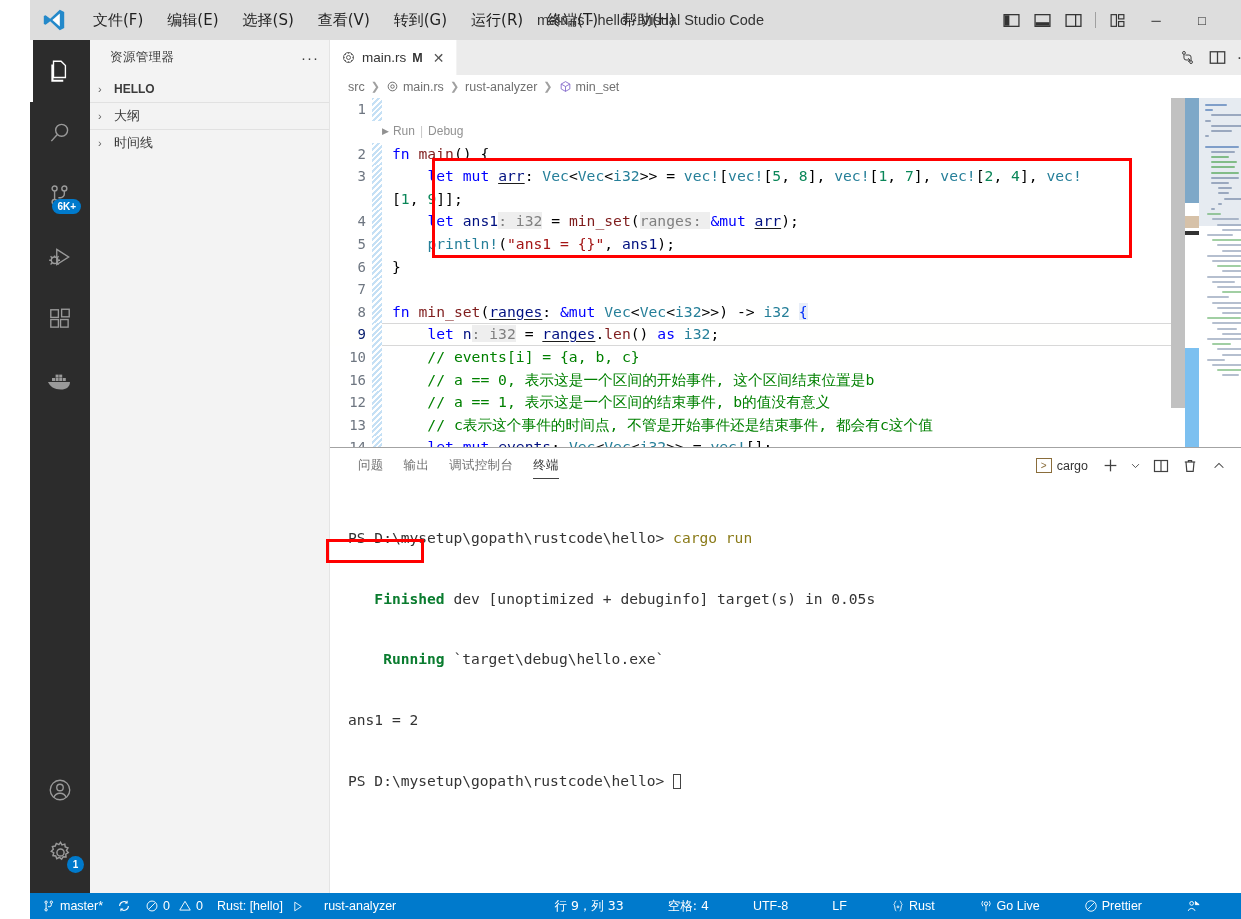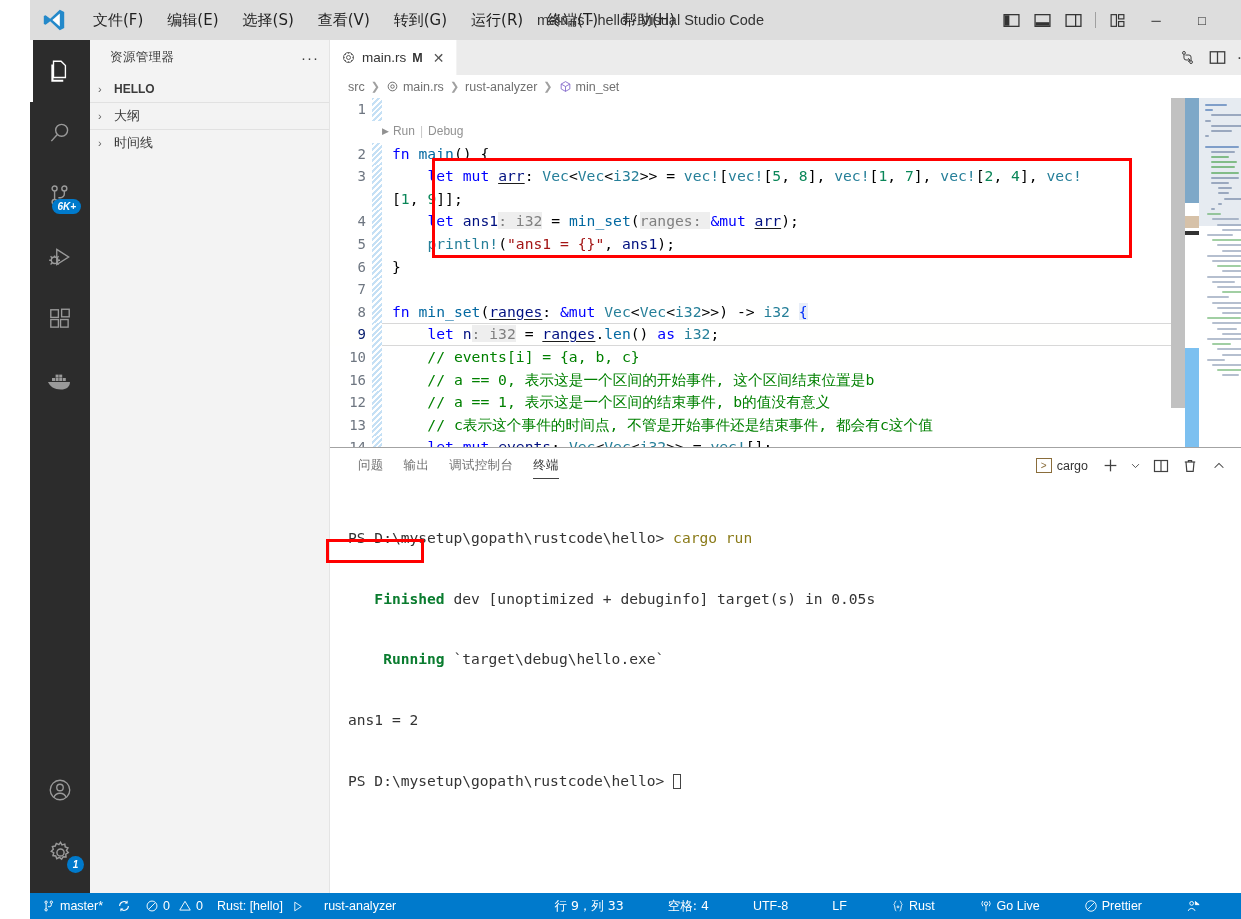--- a/index.html
+++ b/index.html
@@ -45,21 +45,21 @@
   }
   .act-item.active { color: #ffffff; }
   .act-item.active::before {
     content: ""; position: absolute; left: 0; top: 0; bottom: 0; width: 3px; background: #ffffff;
   }
   .act-spacer { flex: 1 1 auto; }
   .badge {
     position: absolute; right: 9px; bottom: 12px;
     background: #007acc; color: #fff; border-radius: 10px;
     font-size: 10px; font-weight: bold; padding: 1px 5px; line-height: 13px;
-    min-width: 16px; text-align: center; font-style: italic;
+    min-width: 16px; text-align: center;
   }
   .badge.round { border-radius: 50%; padding: 0; width: 17px; height: 17px; line-height: 17px; right: 6px; bottom: 10px; }
 
   
   .sidebar {
     width: 240px; flex: 0 0 240px; background: #f3f3f3; display: flex; flex-direction: column;
     border-right: 1px solid #e4e4e4;
   }
   .sb-header {
     height: 35px; display: flex; align-items: center; padding: 0 10px 0 20px;
@@ -131,21 +131,21 @@
     font-size: 12px; color: #919191;
   }
   .codelens .lens-pad { width: 52px; min-width: 52px; }
   .codelens .play { color: #919191; font-size: 9px; margin-right: 4px; }
   .codelens .lnk { cursor: pointer; }
   .codelens .bar { margin: 0 5px; color: #c8c8c8; }
 
   
   .kw { color: #0000ff; }
   .ty { color: #267f99; }
-  .fn { color: #0369a1; }
+  .fn { color: #7f1d1d; }
   .mac { color: #267f99; }
   .num { color: #098658; }
   .str { color: #a31515; }
   .cmt { color: #008000; }
   .op  { color: #000000; }
   .id  { color: #001080; }
   .hint { background: #eeeeee; color: #808080; }
   .und { text-decoration: underline; text-decoration-color: #1c1c1c; text-underline-offset: 2px; }
   .pm { color: #0431fa; }
 

